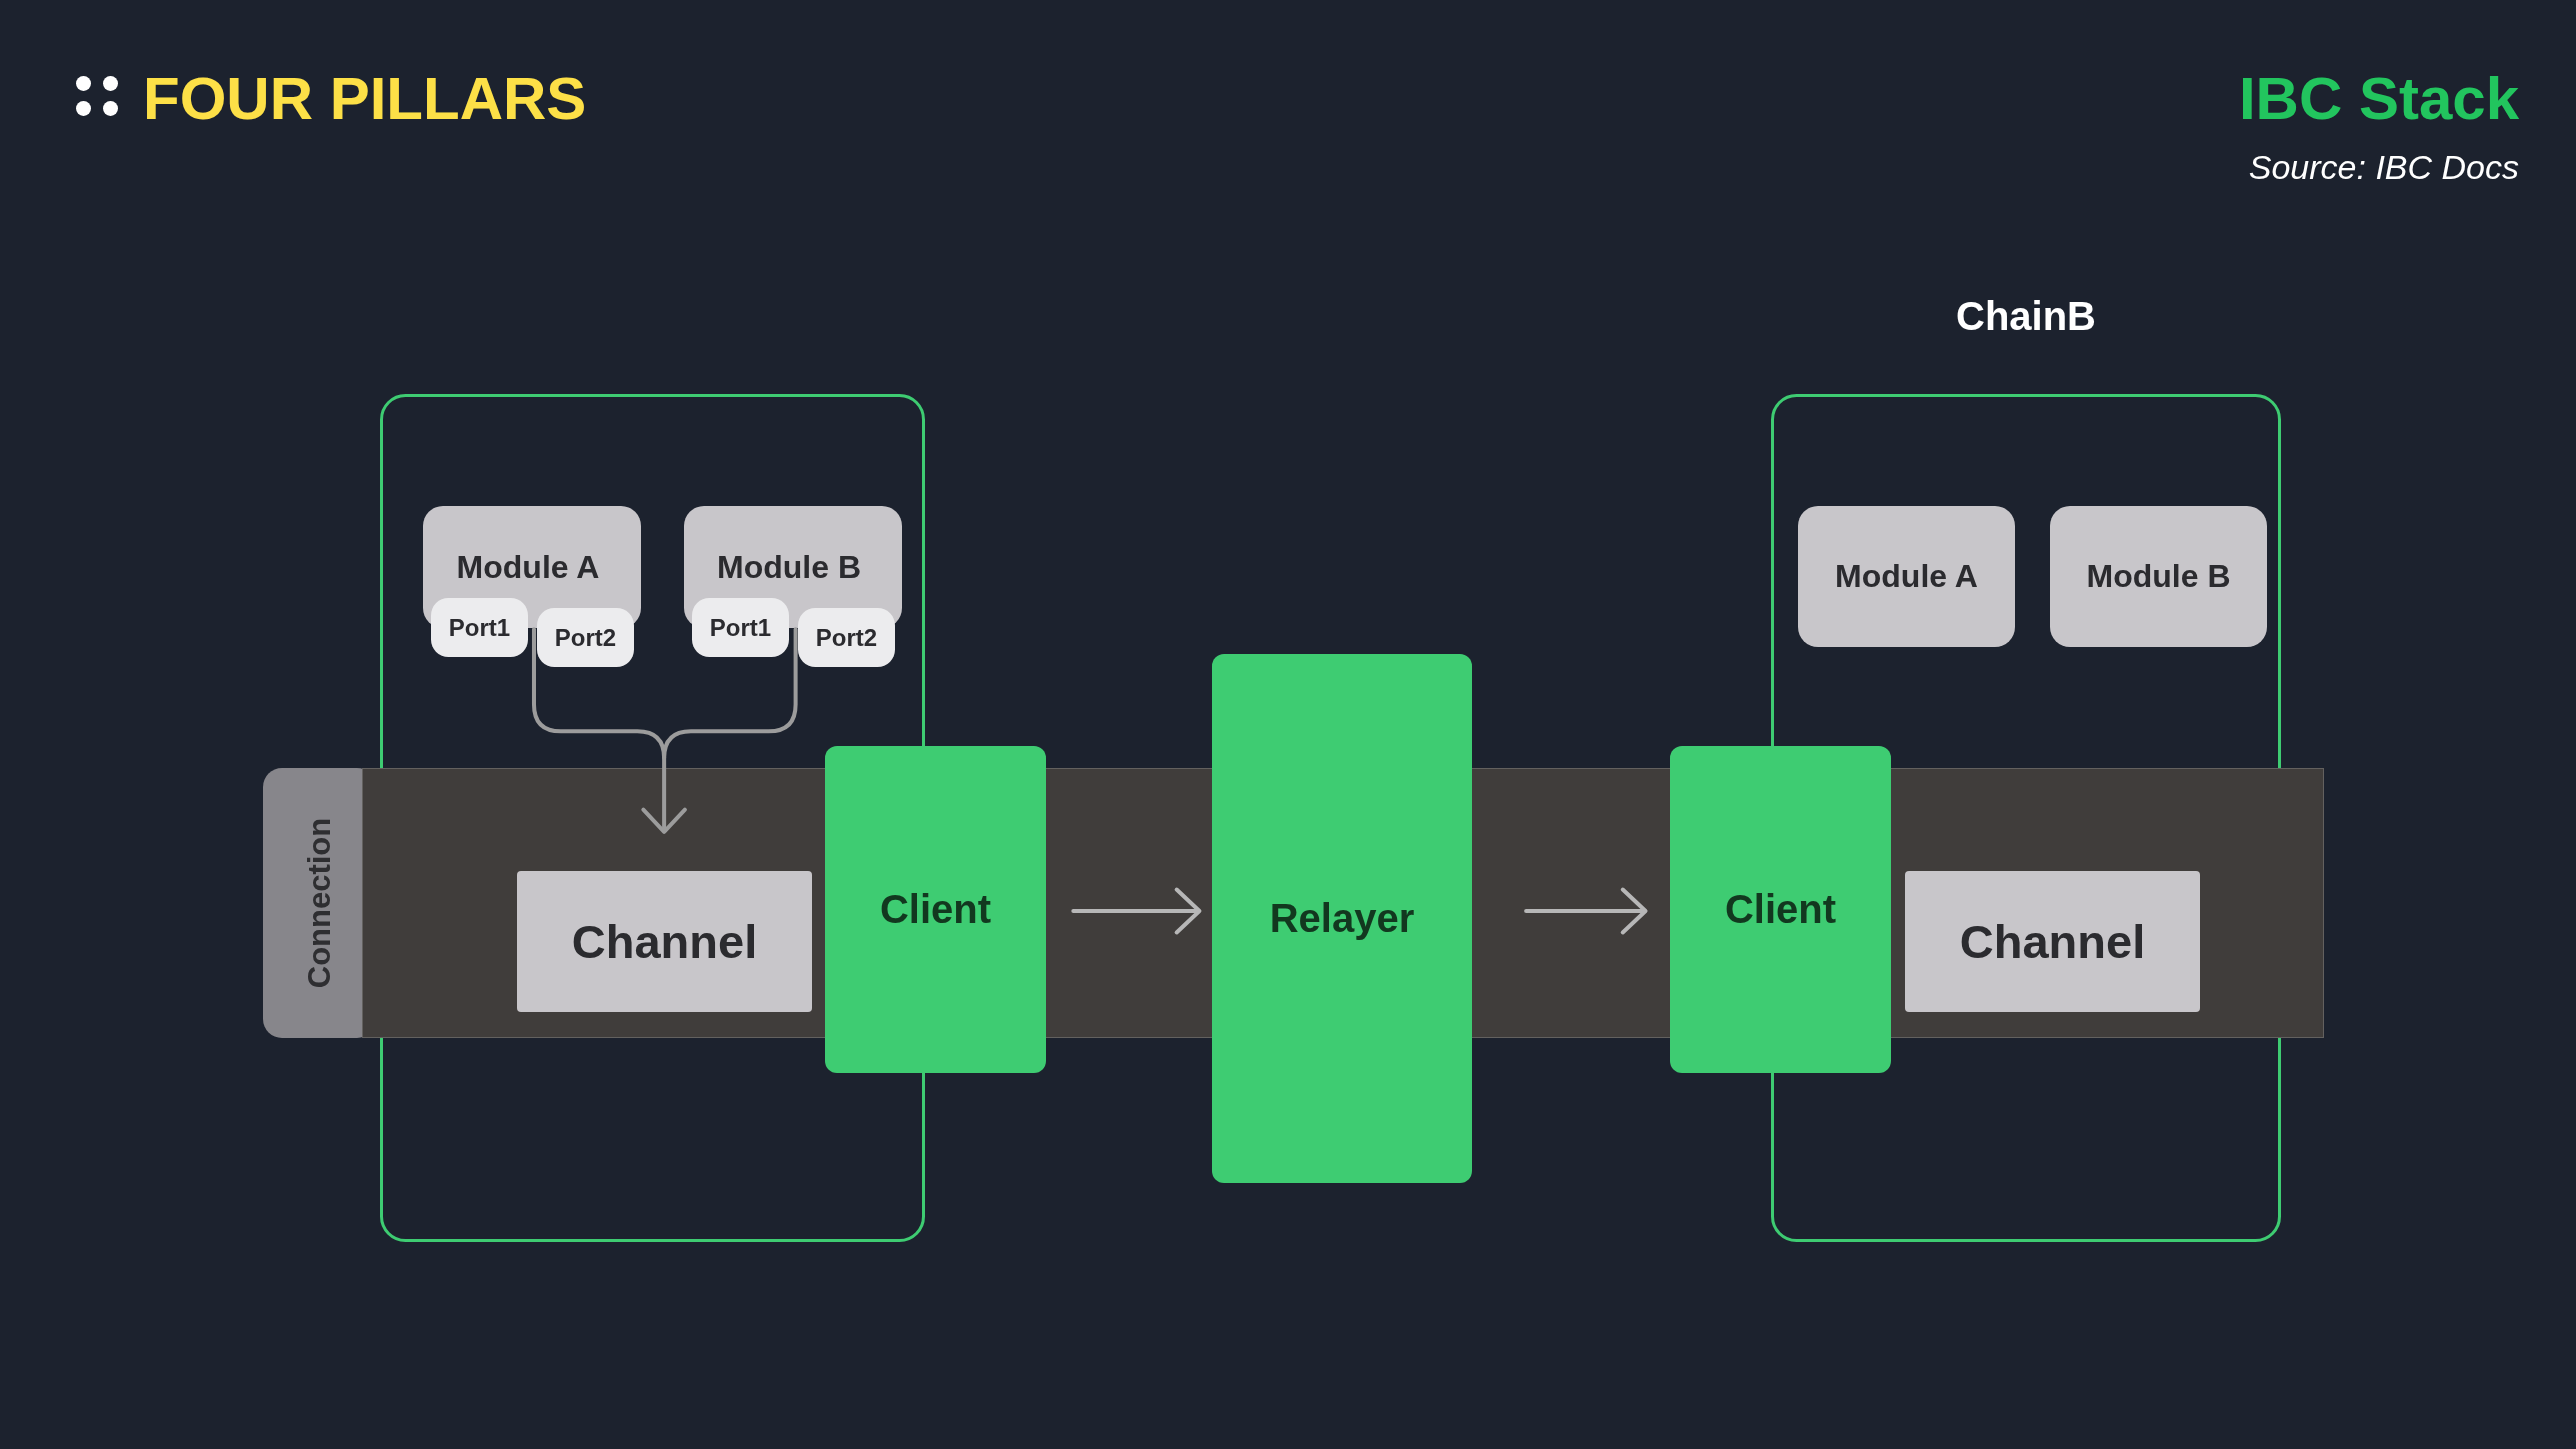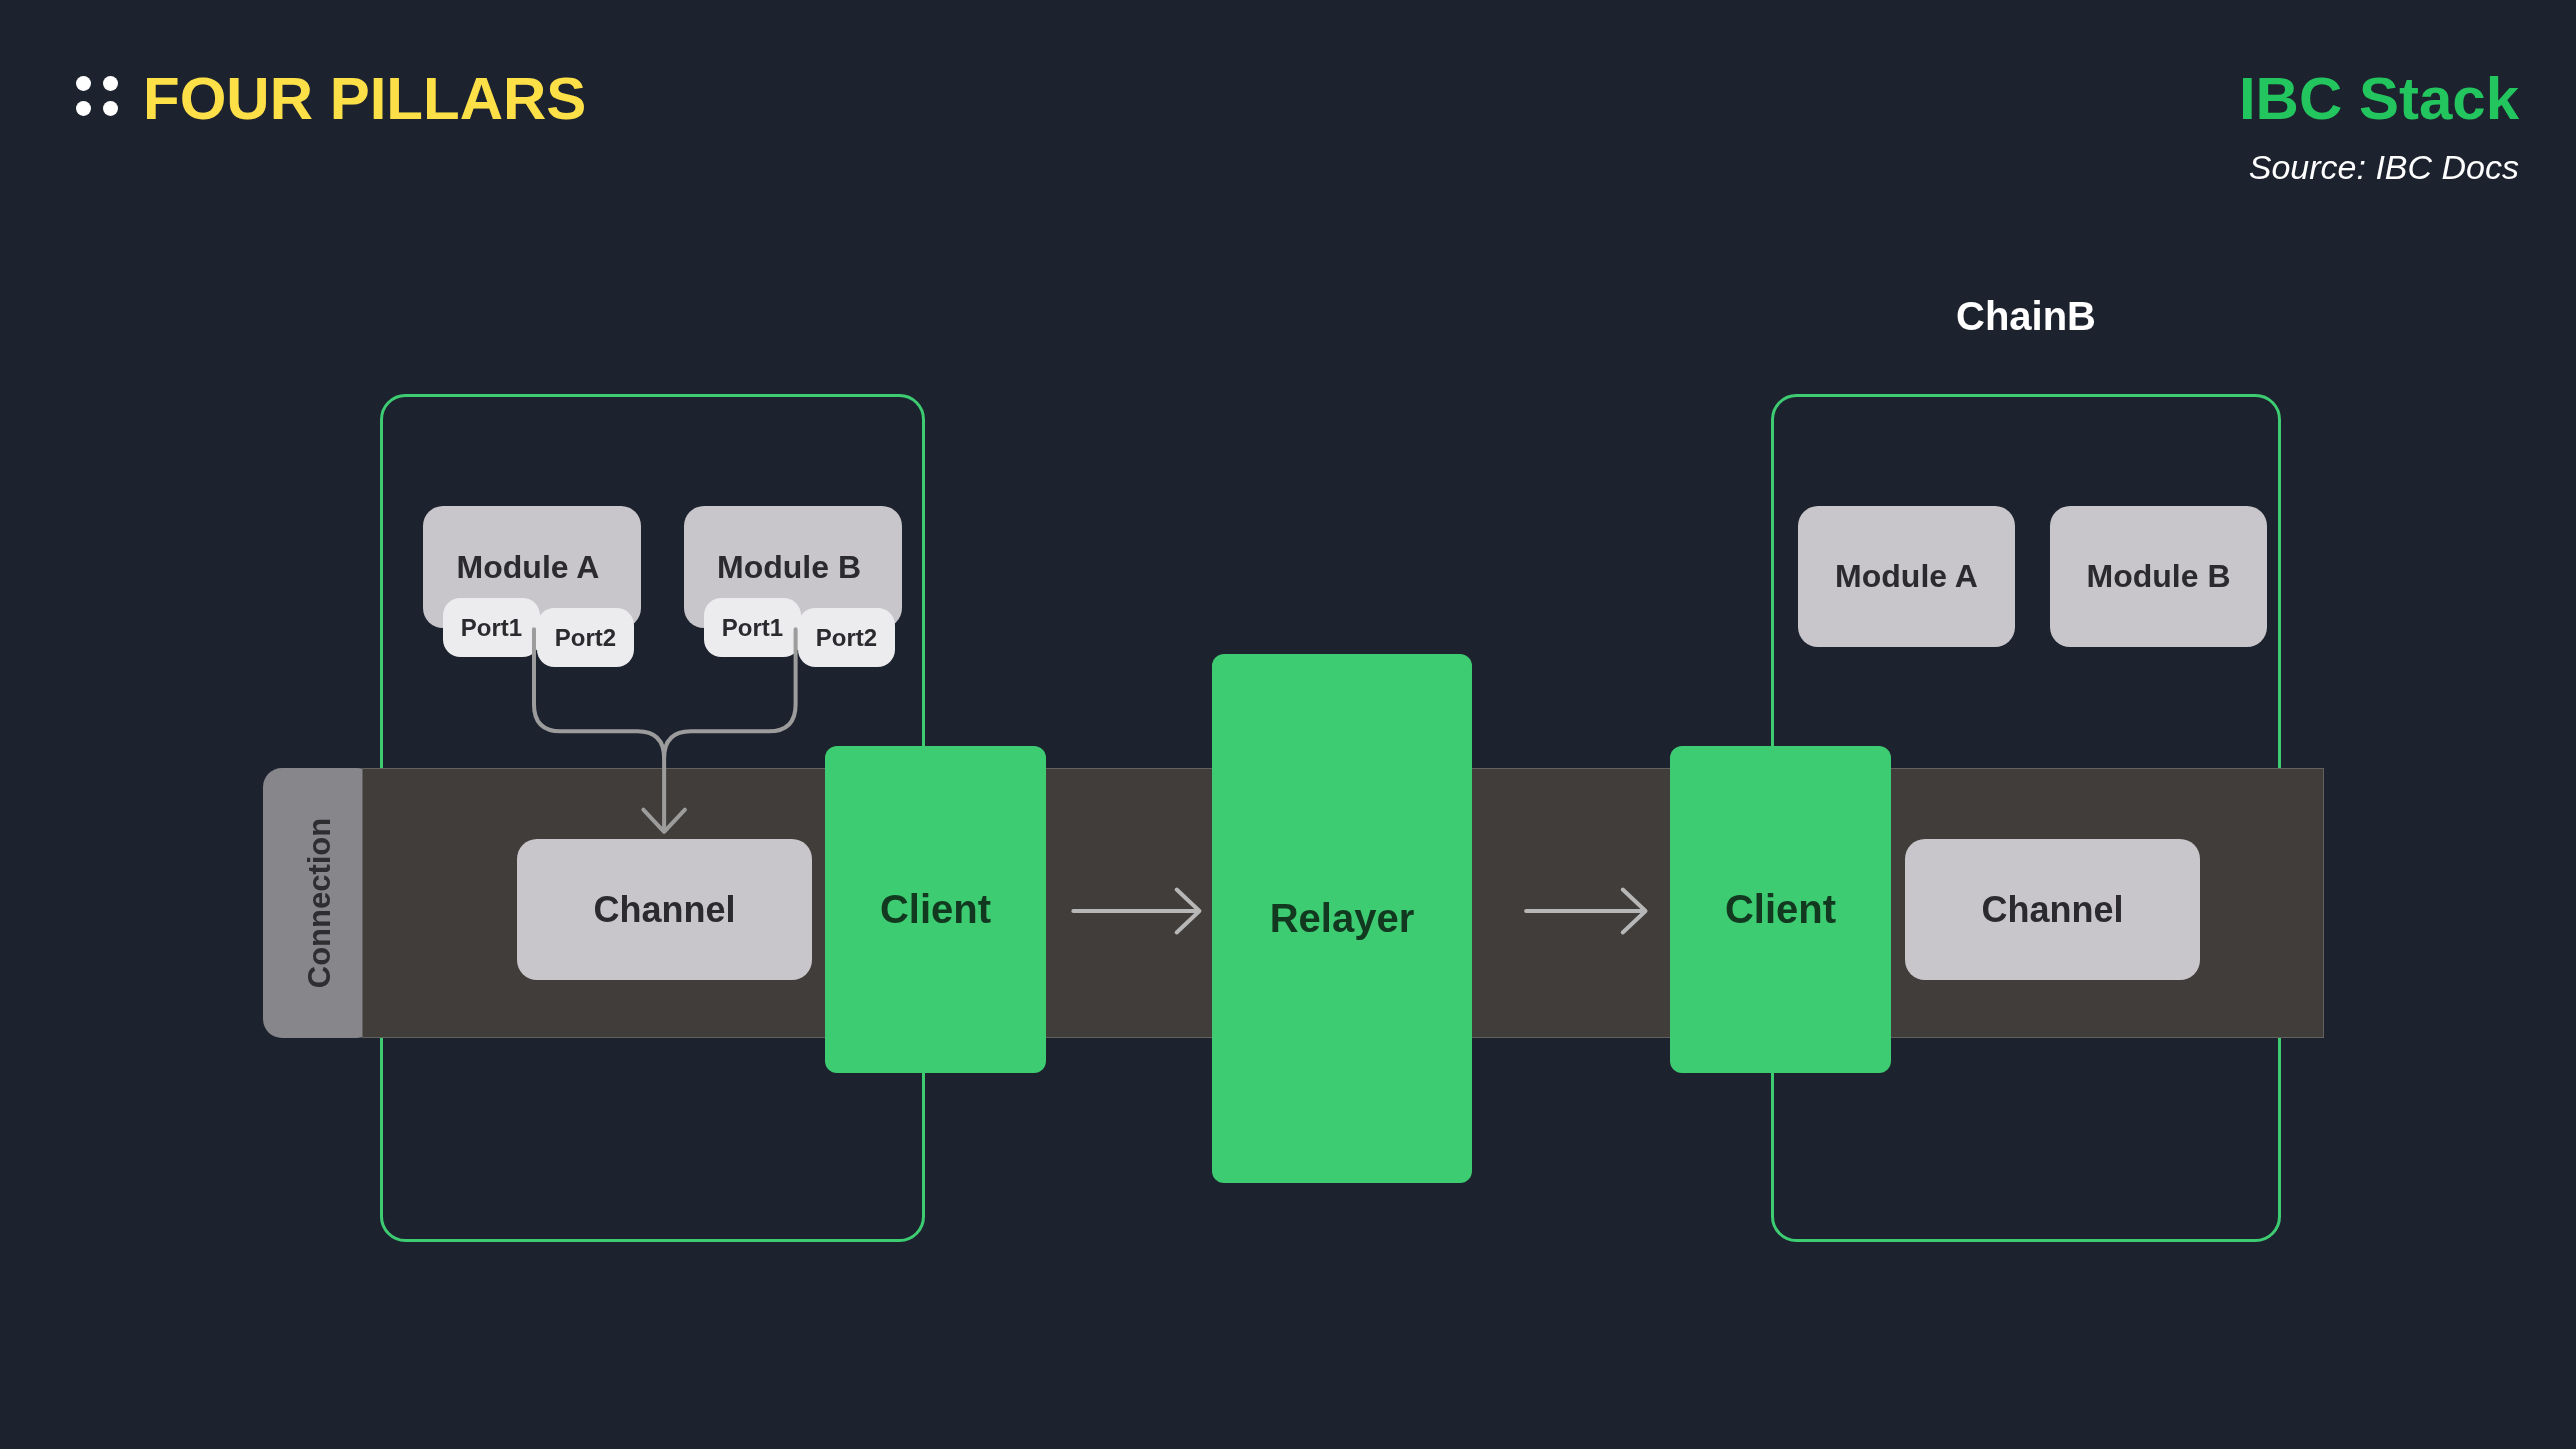--- a/index.html
+++ b/index.html
@@ -50,35 +50,35 @@
   .module.with-ports .mod-label{top:43px;}
   .module.plain{top:506px;width:217px;height:141px;display:flex;align-items:center;justify-content:center;}
   .module.plain .mod-label{position:static;}
   #module-a1{left:423px;}
   #module-a2{left:684px;}
   #module-b1{left:1798px;}
   #module-b2{left:2050px;}
   .port{position:absolute;top:92px;width:97px;height:59px;background:var(--port-gray);
         border-radius:17.4px;display:flex;align-items:center;justify-content:center;
         font-size:24px;font-weight:700;color:var(--dark-text);}
-  .port.p1{left:20px;}
+  .port.p1{left:8px;}
   .port.p2{left:114px;margin-top:10px;}
 
   
   .connection-tab{position:absolute;left:263px;top:768px;width:113px;height:270px;
                   background:var(--tab);border-radius:19px;z-index:2;}
   .connection-tab .rot{position:absolute;left:50%;top:50%;transform:translate(-50%,-50%) rotate(-90deg);
                        font-size:31px;font-weight:700;color:#2E2E31;white-space:nowrap;}
   .connection-bar{position:absolute;left:362px;top:768px;width:1962px;height:270px;
                   background:var(--bar);border:1.3px solid var(--bar-border);z-index:3;}
 
   
-  .gray-node{position:absolute;background:var(--box-gray);border-radius:20px;z-index:4;
+  .gray-node{position:absolute;background:var(--box-gray);border-radius:4px;z-index:4;
              display:flex;align-items:center;justify-content:center;
-             font-size:36px;font-weight:700;color:var(--dark-text);}
+             font-size:47px;font-weight:700;color:var(--dark-text);margin-top:32px;}
   #channel-a{left:517px;top:839px;width:295px;height:141px;}
   #channel-b{left:1905px;top:839px;width:295px;height:141px;}
   .green-node{position:absolute;background:var(--green);border-radius:12px;z-index:4;
               display:flex;align-items:center;justify-content:center;
               font-size:40px;font-weight:700;color:var(--green-text);}
   #client-a{left:825px;top:746px;width:221px;height:327px;}
   #client-b{left:1670px;top:746px;width:221px;height:327px;}
   #relayer{left:1212px;top:654px;width:260px;height:529px;}
 
   

